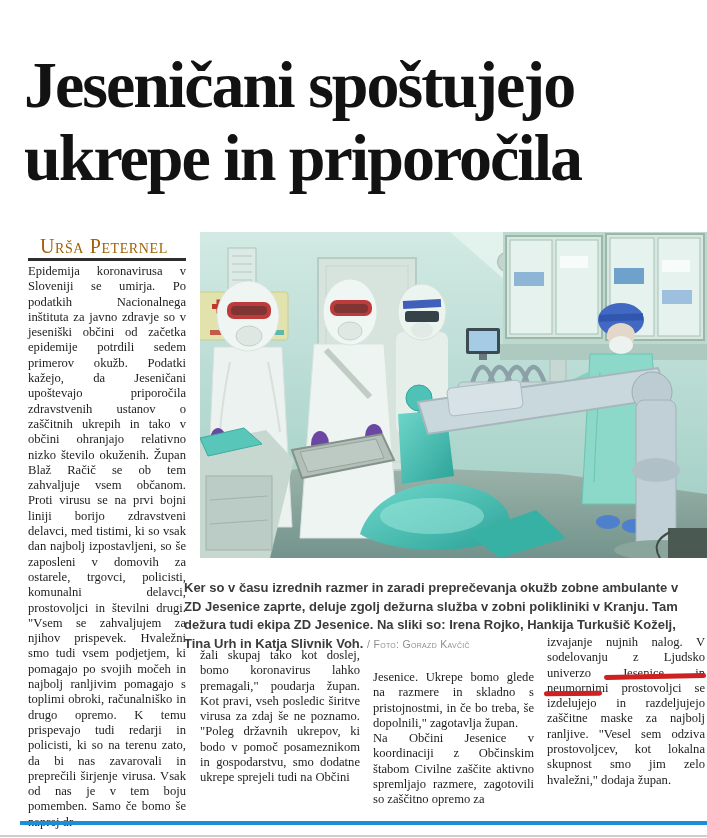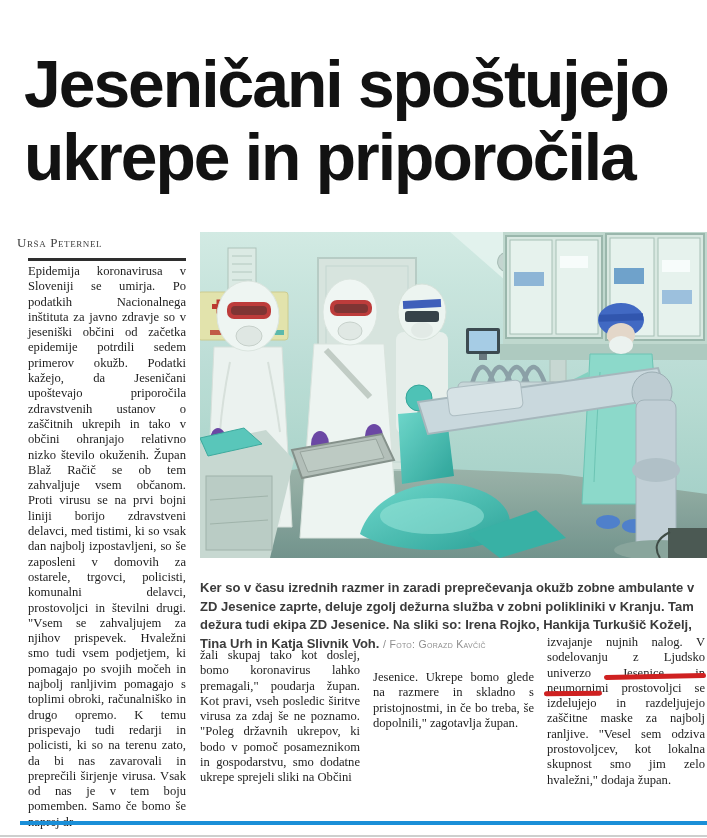--- a/index.html
+++ b/index.html
@@ -1,38 +1,38 @@
 <!DOCTYPE html>
 <html><head>
 <meta charset="utf-8">
 <style>
   html,body{margin:0;padding:0;background:#fff;}
   .page{position:relative;width:707px;height:838px;background:#ffffff;overflow:hidden;
         font-family:"Liberation Serif",serif;}
   .abs{position:absolute;}
   .headline{left:24px;top:4px;width:678px;
-    font-family:Liberation Sans, sans-serif;font-weight:bold;
+    font-family:Liberation Serif, serif;font-weight:bold;
     font-size:66px;line-height:73px;letter-spacing:-2px;color:#121212;}
   .standfirst{left:28px;top:197px;width:676px;
     font-family:"Liberation Sans",sans-serif;font-weight:bold;
     font-size:13.5px;line-height:17px;color:#1d4a3c;white-space:nowrap;overflow:hidden;}
-  .byline{left:17px;top:235px;width:170px;
+  .byline{left:40px;top:235px;width:170px;
     font-family:"Liberation Serif",serif;font-variant:small-caps;
-    font-size:13px;letter-spacing:0.6px;color:#404040;}
+    font-size:20px;letter-spacing:0.6px;color:#a16207;}
   .byline-rule{left:28px;top:258px;width:158px;height:2.5px;background:#2e2e2e;}
   .col{font-family:"Liberation Serif",serif;font-size:12.6px;line-height:15.3px;
     text-align:justify;color:#1d1d1d;}
   .col p{margin:0;}
   .col1{left:28px;top:264px;width:158px;height:525px;}
   .col2{left:200px;top:648px;width:160px;height:165px;}
   .col3{left:373px;top:648px;width:161px;height:165px;margin-top:22px;}
   .col4{left:547px;top:635px;width:158px;height:172px;}
   .photo{left:200px;top:232px;width:507px;height:326px;background:#bcded6;}
   .photo svg{display:block;width:507px;height:326px;}
-  .caption{left:200px;top:566px;width:505px;
+  .caption{left:184px;top:566px;width:505px;
     font-family:"Liberation Sans",sans-serif;font-weight:bold;
     font-size:13px;line-height:18.5px;color:#3b3b3b;}
   .credit{font-weight:normal;font-size:10.5px;font-variant:small-caps;
     letter-spacing:0.3px;color:#8d8d8d;white-space:nowrap;}
   .red-underline{background:#cf2121;height:5px;border-radius:2.5px;}
   .ru1{left:604px;top:674px;width:102px;transform:rotate(-1.2deg);}
   .ru2{left:544px;top:691px;width:58px;transform:rotate(-0.8deg);}
   .bottom-rule{left:20px;top:821px;width:687px;height:4px;background:#1a8fd8;}
   .page-edge{left:0;top:835px;width:707px;height:2px;background:#cdcfce;}
 </style>
@@ -205,24 +205,25 @@
       <rect x="468" y="296" width="39" height="30" fill="#49524d"></rect>
       <path d="M470,300 q-20,10 -10,26" stroke="#3c443f" stroke-width="2" fill="none"></path>
       <rect x="0" y="0" width="507" height="326" fill="#7fcfc0" opacity="0.06"></rect>
     </svg>
   </figure>
 
   <p class="abs caption"><span>Ker so v času izrednih razmer in zaradi preprečevanja okužb zobne ambulante v ZD Jesenice zaprte, deluje zgolj dežurna služba v zobni polikliniki v Kranju. Tam dežura tudi ekipa ZD Jesenice. Na sliki so: Irena Rojko, Hankija Turkušič Koželj, Tina Urh in Katja Slivnik Voh.</span>
     <span class="credit">/ Foto: Gorazd Kavčič</span></p>
 
   <div class="abs col col2">
-    <p>žali skupaj tako kot doslej, bomo koronavirus lahko premagali," poudarja župan. Kot pravi, vseh posledic širitve virusa za zdaj še ne poznamo. "Poleg državnih ukrepov, ki bodo v pomoč posameznikom in gospodarstvu, smo dodatne ukrepe sprejeli sliki na Občini</p>
+    <p>žali skupaj tako kot doslej, bomo koronavirus lahko premagali," poudarja župan. Kot pravi, vseh posledic širitve virusa za zdaj še ne poznamo. "Poleg državnih ukrepov, ki bodo v pomoč posameznikom in gospodarstvu, smo dodatne ukrepe sprejeli tudi na Občini</p>
   </div>
   <div class="abs col col3">
     <p>Jesenice. Ukrepe bomo glede na razmere in skladno s pristojnostmi, in če bo treba, še dopolnili," zagotavlja župan.</p>
+    <p>Na Občini Jesenice v koordinaciji z Občinskim štabom Civilne zaščite aktivno spremljajo razmere, zagotovili so zaščitno opremo za</p>
   </div>
   <div class="abs col col4">
     <p>izvajanje nujnih nalog. V sodelovanju z Ljudsko univerzo Jesenice in neumornimi prostovoljci se izdelujejo in razdeljujejo zaščitne maske za najbolj ranljive. "Vesel sem odziva prostovoljcev, kot lokalna skupnost smo jim zelo hvaležni," dodaja župan.</p>
   </div>
 
   <div class="abs red-underline ru1"></div>
   <div class="abs red-underline ru2"></div>
 
   <div class="abs bottom-rule"></div>
   <div class="abs page-edge"></div>

